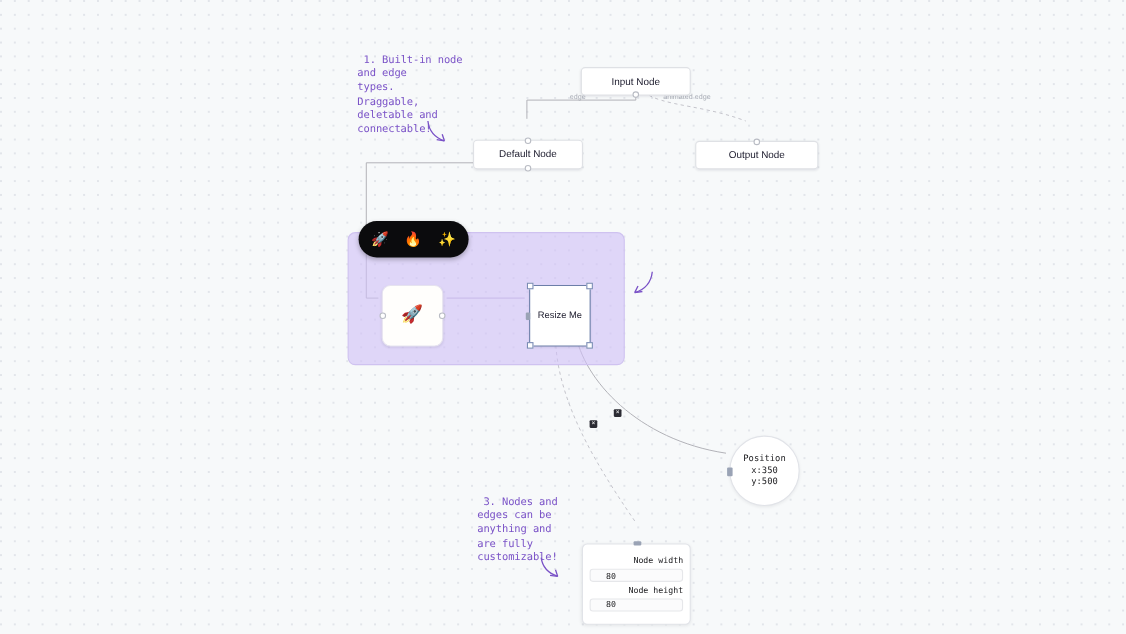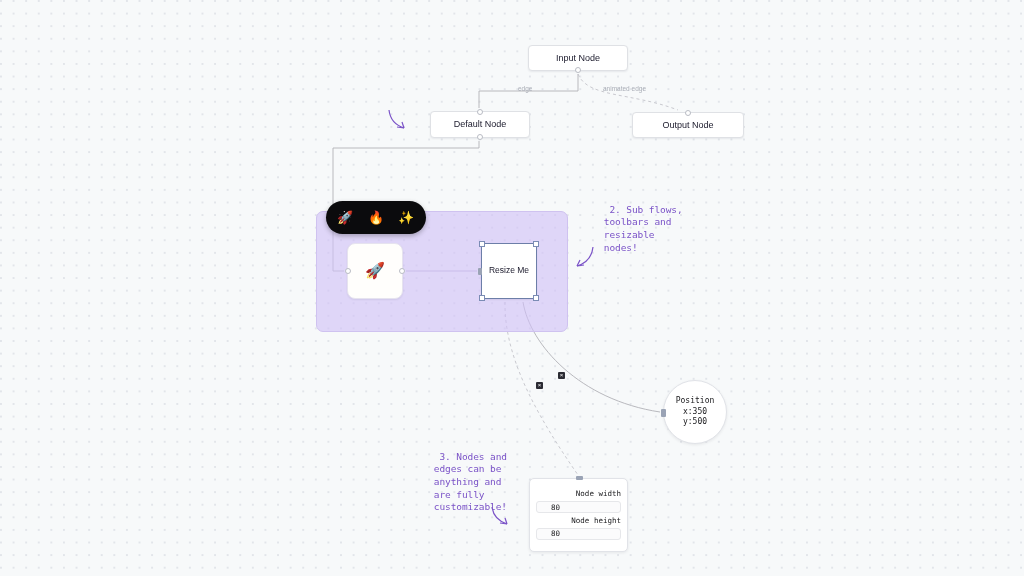--- a/index.html
+++ b/index.html
@@ -36,20 +36,21 @@
     border: 1px solid #dfe1e5;
     border-radius: 4px;
     font-size: 9px;
     color: #1a192b;
     display: flex;
     align-items: center;
     justify-content: center;
     box-shadow: 0 1px 2px rgba(20,20,40,0.07);
     text-align: center;
     line-height: 1.15;
+    margin-top: 16px;
   }
   .node-label { pointer-events: none; }
 
   .handle {
     position: absolute;
     width: 6px;
     height: 6px;
     border-radius: 50%;
     background: #ffffff;
     border: 1px solid #b9bcc4;
@@ -321,31 +322,33 @@
   </div>
 
   <div class="node" id="node-form">
     <span class="handle top"></span>
     <div class="form-label">Node width</div>
     <input class="form-input" type="text" value="80" style="">
     <div class="form-label">Node height</div>
     <input class="form-input" type="text" value="80" style="">
   </div>
 
+  <div class="annotation" id="anno-1">
+    <span class="num">1.</span><span> Built-in node
+   and edge
+   types.
+   Draggable,
+   deletable and
+   connectable!</span>
+  </div>
   <svg class="anno-arrow" id="arrow-1" width="26" height="26">
     <path d="M4,2 C5,11 10,17 19,20" fill="none" stroke="#7a52c7" stroke-width="1.2"></path>
     <path d="M19,20 L12,19 M19,20 L17,14" fill="none" stroke="#7a52c7" stroke-width="1.2"></path>
   </svg>
 
-  <div class="annotation" id="anno-2">
-    <span class="num">2.</span><span> Sub flows,
-   toolbars and
-   resizable
-   nodes!</span>
-  </div>
   <svg class="anno-arrow" id="arrow-2" width="26" height="26">
     <path d="M21,2 C20,11 15,18 5,21" fill="none" stroke="#7a52c7" stroke-width="1.2"></path>
     <path d="M5,21 L12,20 M5,21 L8,15" fill="none" stroke="#7a52c7" stroke-width="1.2"></path>
   </svg>
 
   <div class="annotation" id="anno-3">
     <span class="num">3.</span><span> Nodes and
    edges can be
    anything and
    are fully

